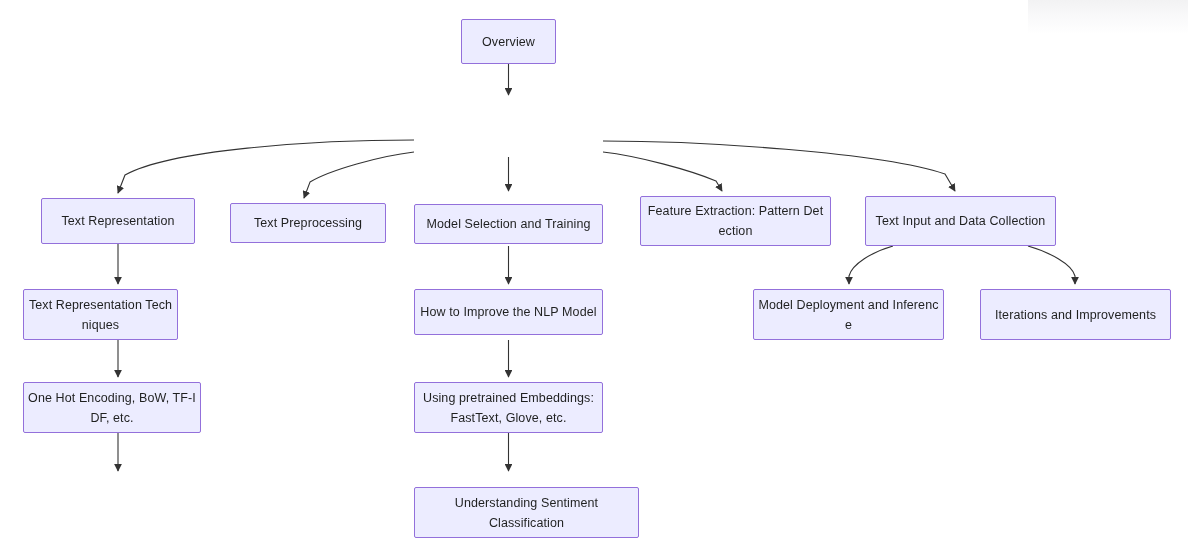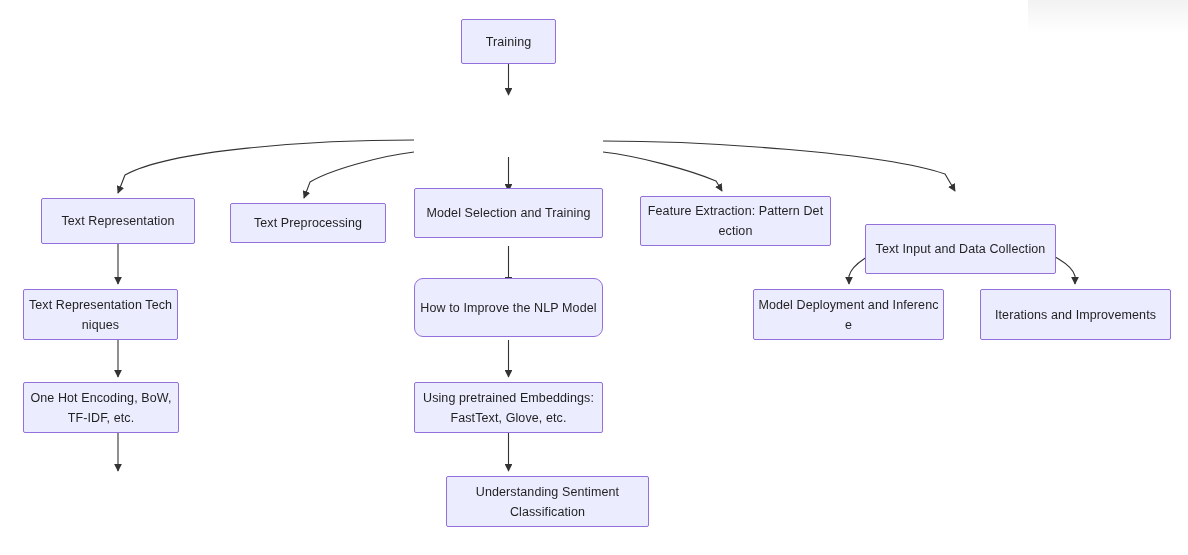--- a/index.html
+++ b/index.html
@@ -104,66 +104,66 @@
     <path class="edge-path" marker-end="url(#arrow)" d="M 118,340 L 118,377"></path>
 
     <path class="edge-path" marker-end="url(#arrow)" d="M 508.5,340 L 508.5,377"></path>
 
     <path class="edge-path" marker-end="url(#arrow)" d="M 118,433 L 118,471"></path>
 
     <path class="edge-path" marker-end="url(#arrow)" d="M 508.5,433 L 508.5,471"></path>
   </svg>
 
   <div class="node" style="left:461px; top:19px; width:95px; height:45px;">
-    <span class="node-label keepwords">Training</span>
+    <span class="node-label keepwords">Overview</span>
   </div>
 
 
   <div class="node" style="left:41px; top:198px; width:154px; height:46px;">
     <span class="node-label keepwords">Text Representation</span>
   </div>
 
   <div class="node" style="left:230px; top:203px; width:156px; height:40px;">
     <span class="node-label keepwords">Text Preprocessing</span>
   </div>
 
-  <div class="node" style="left:414px; top:188px; width:189px; height:50px;justify-content:flex-end;">
+  <div class="node" style="left:414px; top:204px; width:189px; height:40px;justify-content:flex-end;">
     <span class="node-label">Model Selection and Training</span>
   </div>
 
   <div class="node" style="left:640px; top:196px; width:191px; height:50px;">
     <span class="node-label">Feature Extraction: Pattern Detection</span>
   </div>
 
-  <div class="node" style="left:865px; top:196px; width:191px; height:50px;margin-top:28px;">
+  <div class="node" style="left:865px; top:196px; width:191px; height:50px;">
     <span class="node-label">Text Input and Data Collection</span>
   </div>
 
   <div class="node" style="left:23px; top:289px; width:155px; height:51px;">
     <span class="node-label">Text Representation Techniques</span>
   </div>
 
-  <div class="node" style="left:414px; top:278px; width:189px; height:59px;border-radius:9px;">
+  <div class="node" style="left:414px; top:289px; width:189px; height:46px;">
     <span class="node-label">How to Improve the NLP Model</span>
   </div>
 
   <div class="node" style="left:753px; top:289px; width:191px; height:51px;">
     <span class="node-label">Model Deployment and Inference</span>
   </div>
 
   <div class="node" style="left:980px; top:289px; width:191px; height:51px;justify-content:flex-end;">
     <span class="node-label">Iterations and Improvements</span>
   </div>
 
-  <div class="node" style="left:23px; top:382px; width:156px; height:51px;">
+  <div class="node" style="left:23px; top:382px; width:178px; height:51px;">
     <span class="node-label">One Hot Encoding, BoW, TF-IDF, etc.</span>
   </div>
 
   <div class="node" style="left:414px; top:382px; width:189px; height:51px;">
     <span class="node-label">Using pretrained Embeddings: FastText, Glove, etc.</span>
   </div>
 
 
-  <div class="node" style="left:414px; top:476px; width:203px; height:51px;margin-left:32px;">
+  <div class="node" style="left:414px; top:487px; width:225px; height:51px;">
     <span class="node-label keepwords">Understanding Sentiment Classification</span>
   </div>
 
 </div>
 
 </body></html>

